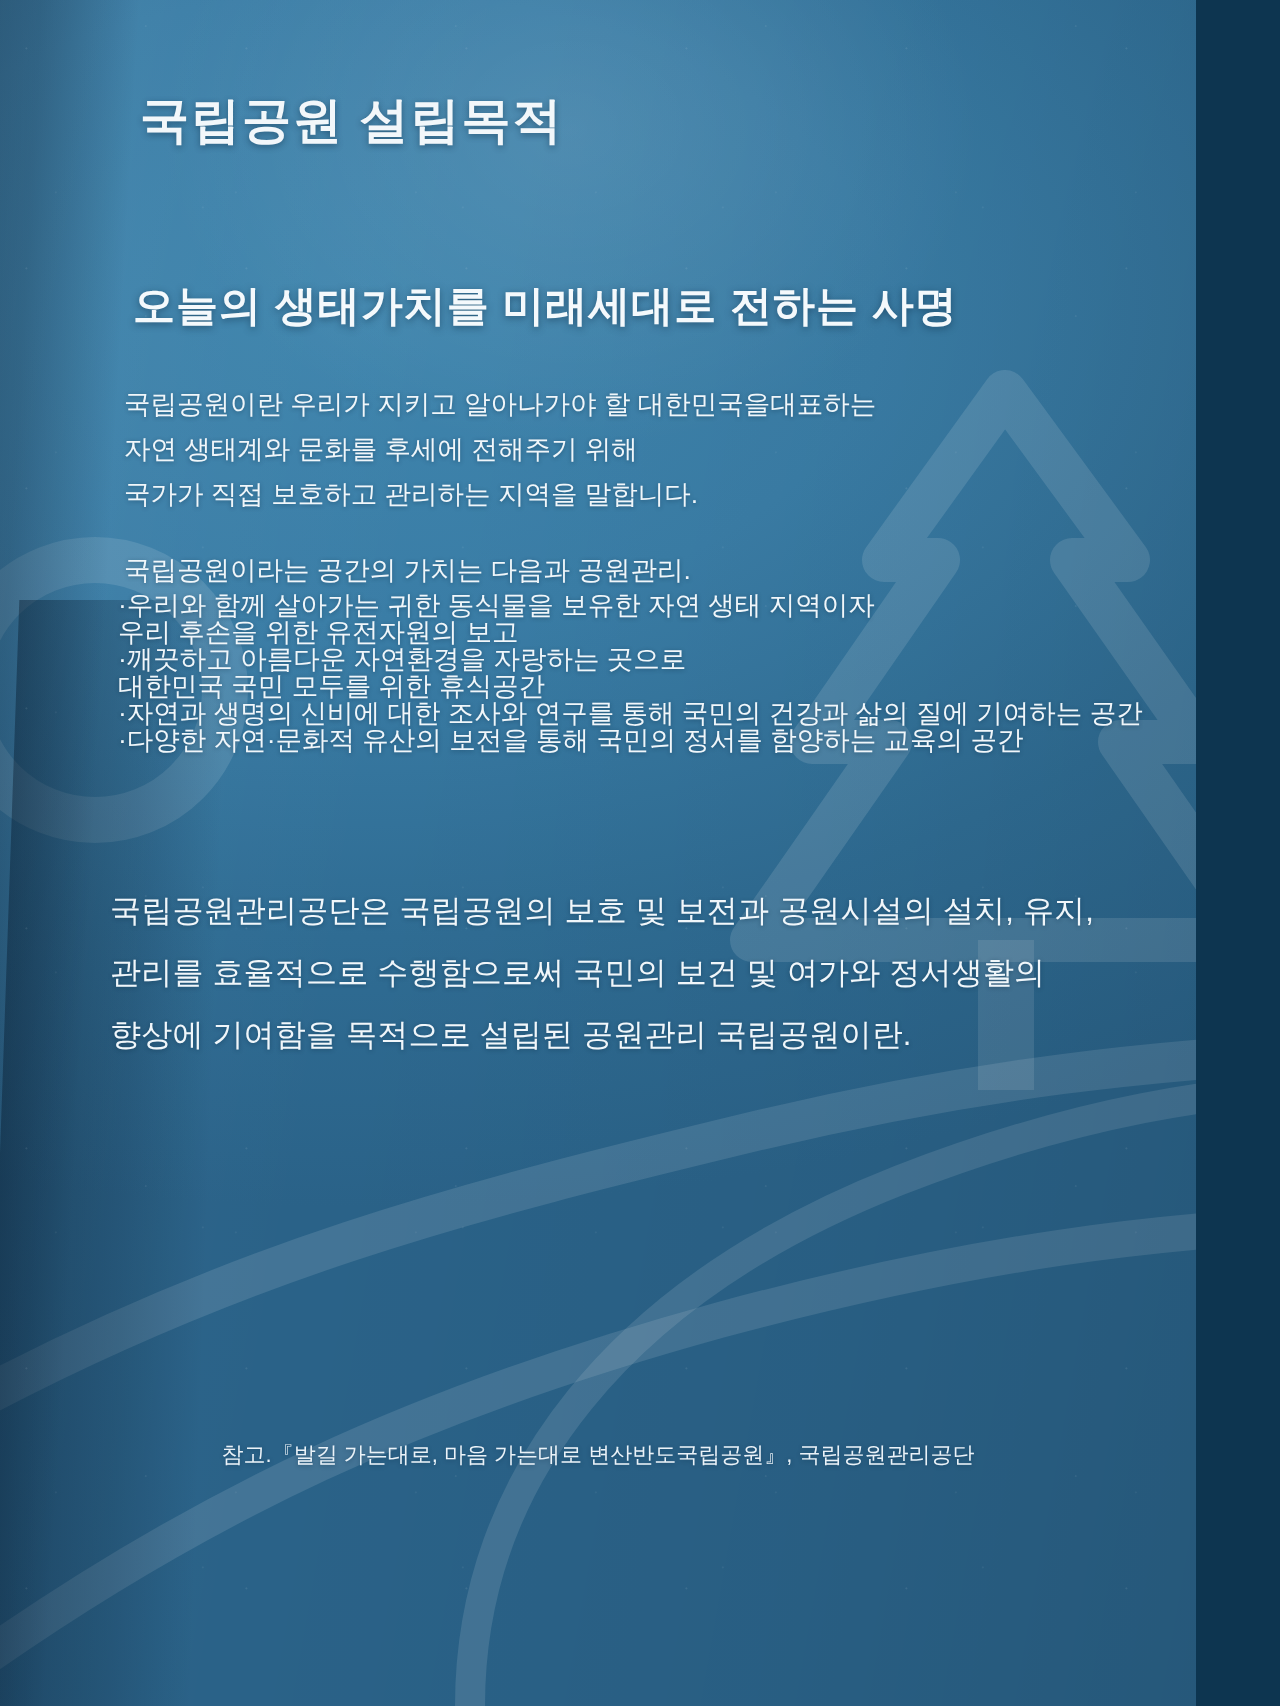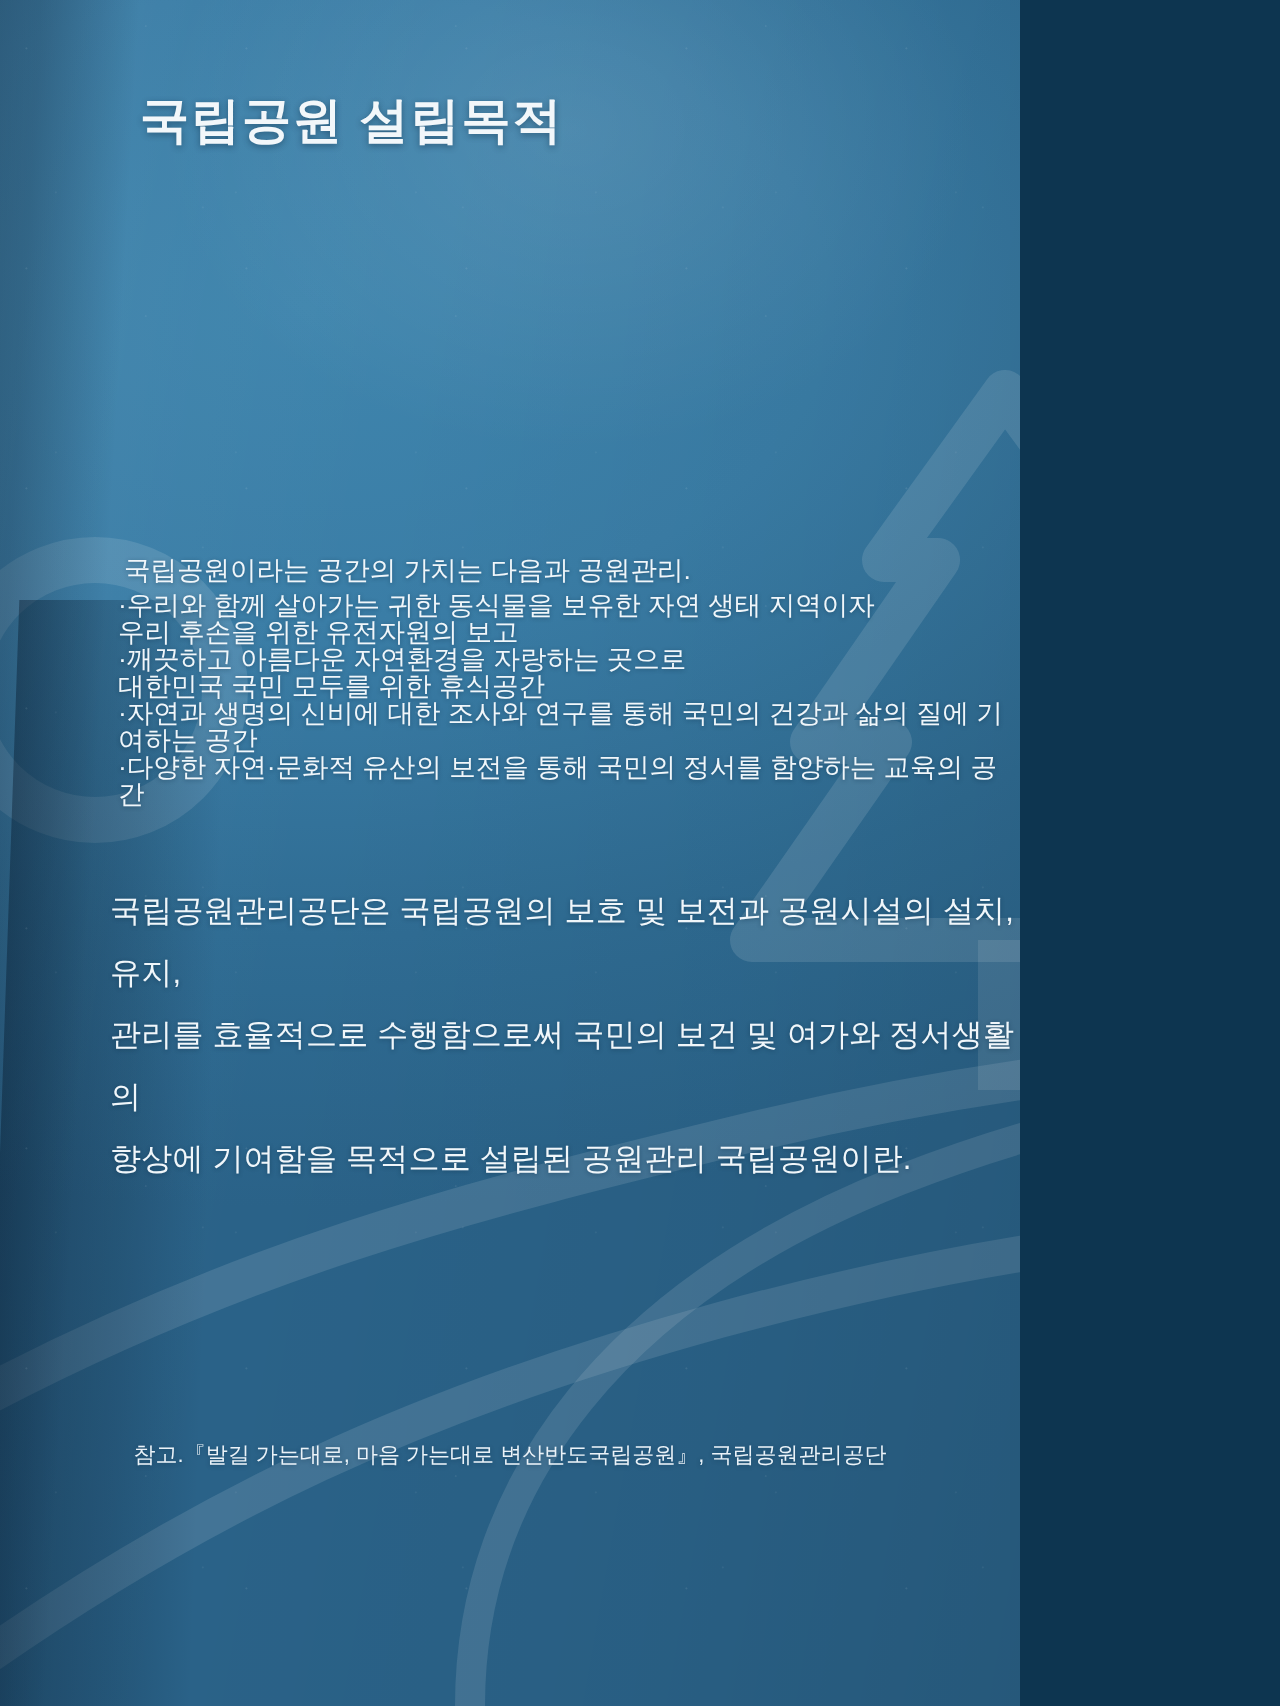--- a/index.html
+++ b/index.html
@@ -7,21 +7,21 @@
     margin: 0;
     padding: 0;
     background: #0d3550;
   }
   body {
     font-family: "Liberation Sans", "DejaVu Sans", sans-serif;
   }
 
   .sign {
     position: relative;
-    width: 1020px;
+    width: 1196px;
     height: 1706px;
     overflow: hidden;
     background:
       radial-gradient(ellipse 1500px 900px at 30% 18%, #3f85ad 0%, #3a7da6 35%, #2f6c93 70%, #2a6288 100%);
   }
 
   
   .sheen {
     position: absolute;
     inset: 0;
@@ -185,21 +185,25 @@
     </g>
   </svg>
 
   <div class="glow-top"></div>
   <div class="sheen"></div>
   <div class="shadow-band"></div>
   <div class="shadow-band2"></div>
 
   <div class="content">
     <div class="title">국립공원 설립목적</div>
-
+    <div class="subtitle">오늘의 생태가치를 미래세대로 전하는 사명</div>
+
+    <div class="para p-intro">국립공원이란 우리가 지키고 알아나가야 할 대한민국을대표하는
+자연 생태계와 문화를 후세에 전해주기 위해
+국가가 직접 보호하고 관리하는 지역을 말합니다.</div>
     <div class="para p-values-head">국립공원이라는 공간의 가치는 다음과 공원관리.</div>
     <div class="para bullets">·우리와 함께 살아가는 귀한 동식물을 보유한 자연 생태 지역이자
  우리 후손을 위한 유전자원의 보고
 ·깨끗하고 아름다운 자연환경을 자랑하는 곳으로
  대한민국 국민 모두를 위한 휴식공간
 ·자연과 생명의 신비에 대한 조사와 연구를 통해 국민의 건강과 삶의 질에 기여하는 공간
 ·다양한 자연·문화적 유산의 보전을 통해 국민의 정서를 함양하는 교육의 공간</div>
     <div class="para p-closing">국립공원관리공단은 국립공원의 보호 및 보전과 공원시설의 설치, 유지,
 관리를 효율적으로 수행함으로써 국민의 보건 및 여가와 정서생활의
 향상에 기여함을 목적으로 설립된 공원관리 국립공원이란.</div>

